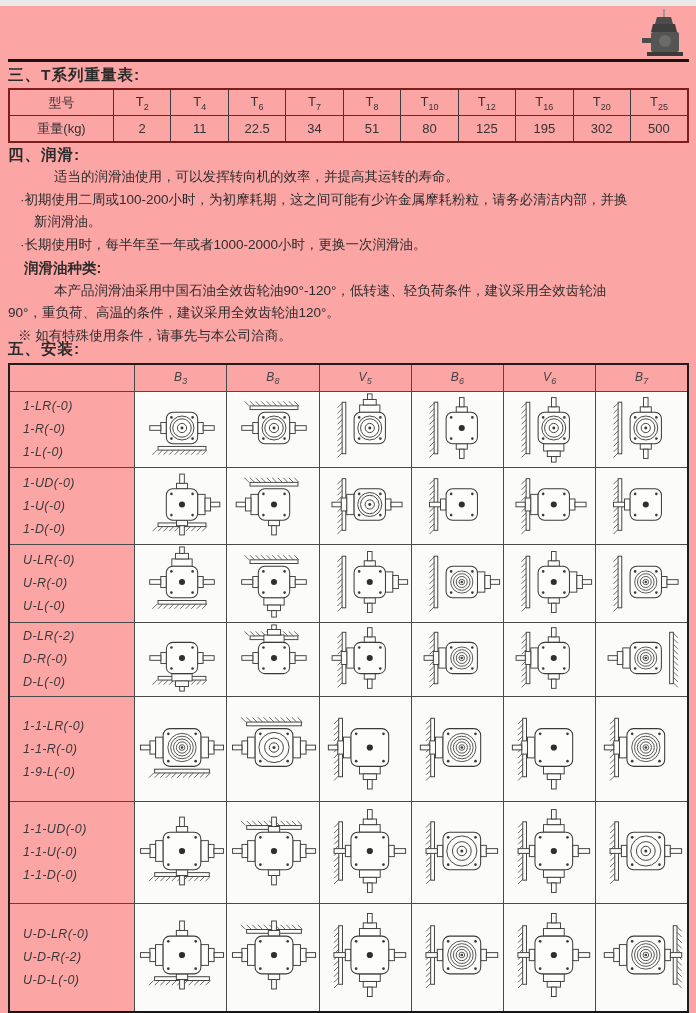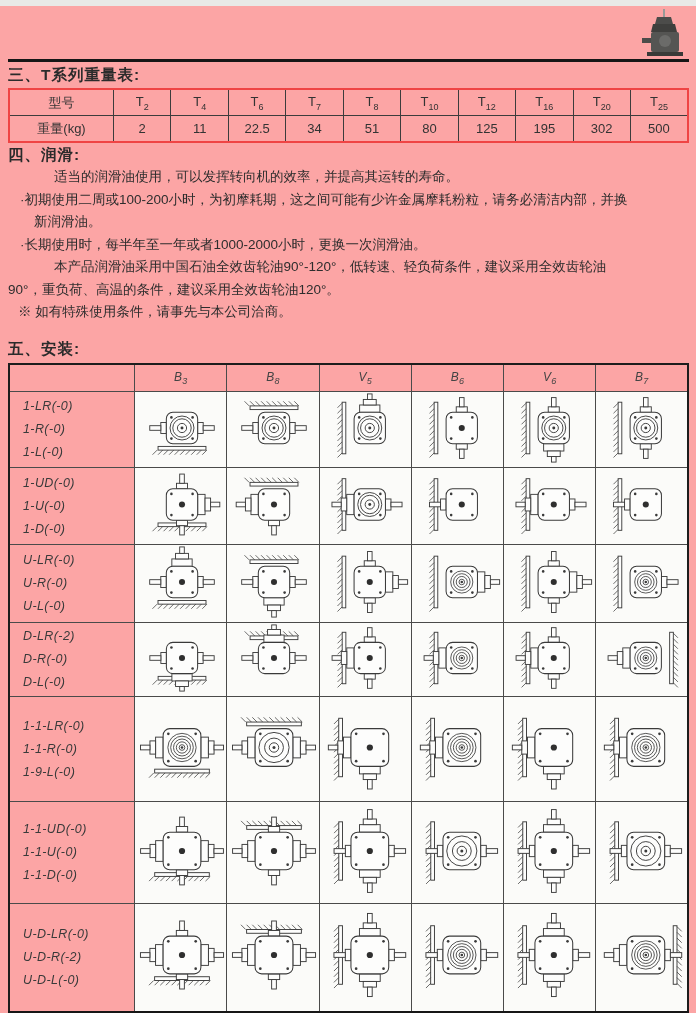--- a/index.html
+++ b/index.html
@@ -12,21 +12,21 @@
   .rule-top{left:8px;right:7px;top:53px;height:3px;background:#161616;}
   .rule-bottom{left:8px;right:7px;top:1005px;height:5px;background:#161616;}
   .sec-heading{font-size:15.5px;font-weight:700;color:#2b2b2b;letter-spacing:1px;}
   #h-weights{left:8px;top:59px;}
   #h-lube{left:8px;top:139px;}
   #h-install{left:8px;top:333px;}
 
   
   table{border-collapse:collapse;}
   .wtable{left:8px;top:82px;width:681px;}
-  .wtable table{width:100%;table-layout:fixed;border:2px solid #ef4444;}
+  .wtable table{width:100%;table-layout:fixed;border:2px solid #7f1d1d;}
   .wtable td,.wtable th{border:1px solid #3c3c3c;font-size:13px;font-weight:400;
     text-align:center;height:25px;color:#333;padding:0;}
   .wtable .lblcol{width:103px;}
   sub{font-size:9px;}
 
   
   .lube{left:8px;top:160px;width:682px;font-size:13.5px;line-height:22.5px;color:#2d2d2d;}
   .lube .indent{padding-left:46px;}
   .lube .bullet{padding-left:12px;}
   .lube .wrap2{padding-left:26px;}
@@ -95,20 +95,21 @@
       </table>
   </div>
 
   <div class="abs sec-heading" id="h-lube">四、润滑:</div>
 
   <div class="abs lube">
     <div class="indent">适当的润滑油使用，可以发挥转向机的效率，并提高其运转的寿命。</div>
     <div class="bullet">·初期使用二周或100-200小时，为初摩耗期，这之间可能有少许金属摩耗粉粒，请务必清洁内部，并换</div>
     <div class="wrap2">新润滑油。</div>
     <div class="bullet">·长期使用时，每半年至一年或者1000-2000小时，更换一次润滑油。</div>
+    <div class="subhead">润滑油种类:</div>
     <div class="indent">本产品润滑油采用中国石油全效齿轮油90°-120°，低转速、轻负荷条件，建议采用全效齿轮油</div>
     <div>90°，重负荷、高温的条件，建议采用全效齿轮油120°。</div>
     <div class="note">※ 如有特殊使用条件，请事先与本公司洽商。</div>
   </div>
 
   <div class="abs sec-heading" id="h-install">五、安装:</div>
 
   <div class="abs itable">
     <table>
         <tbody id="it-body">

